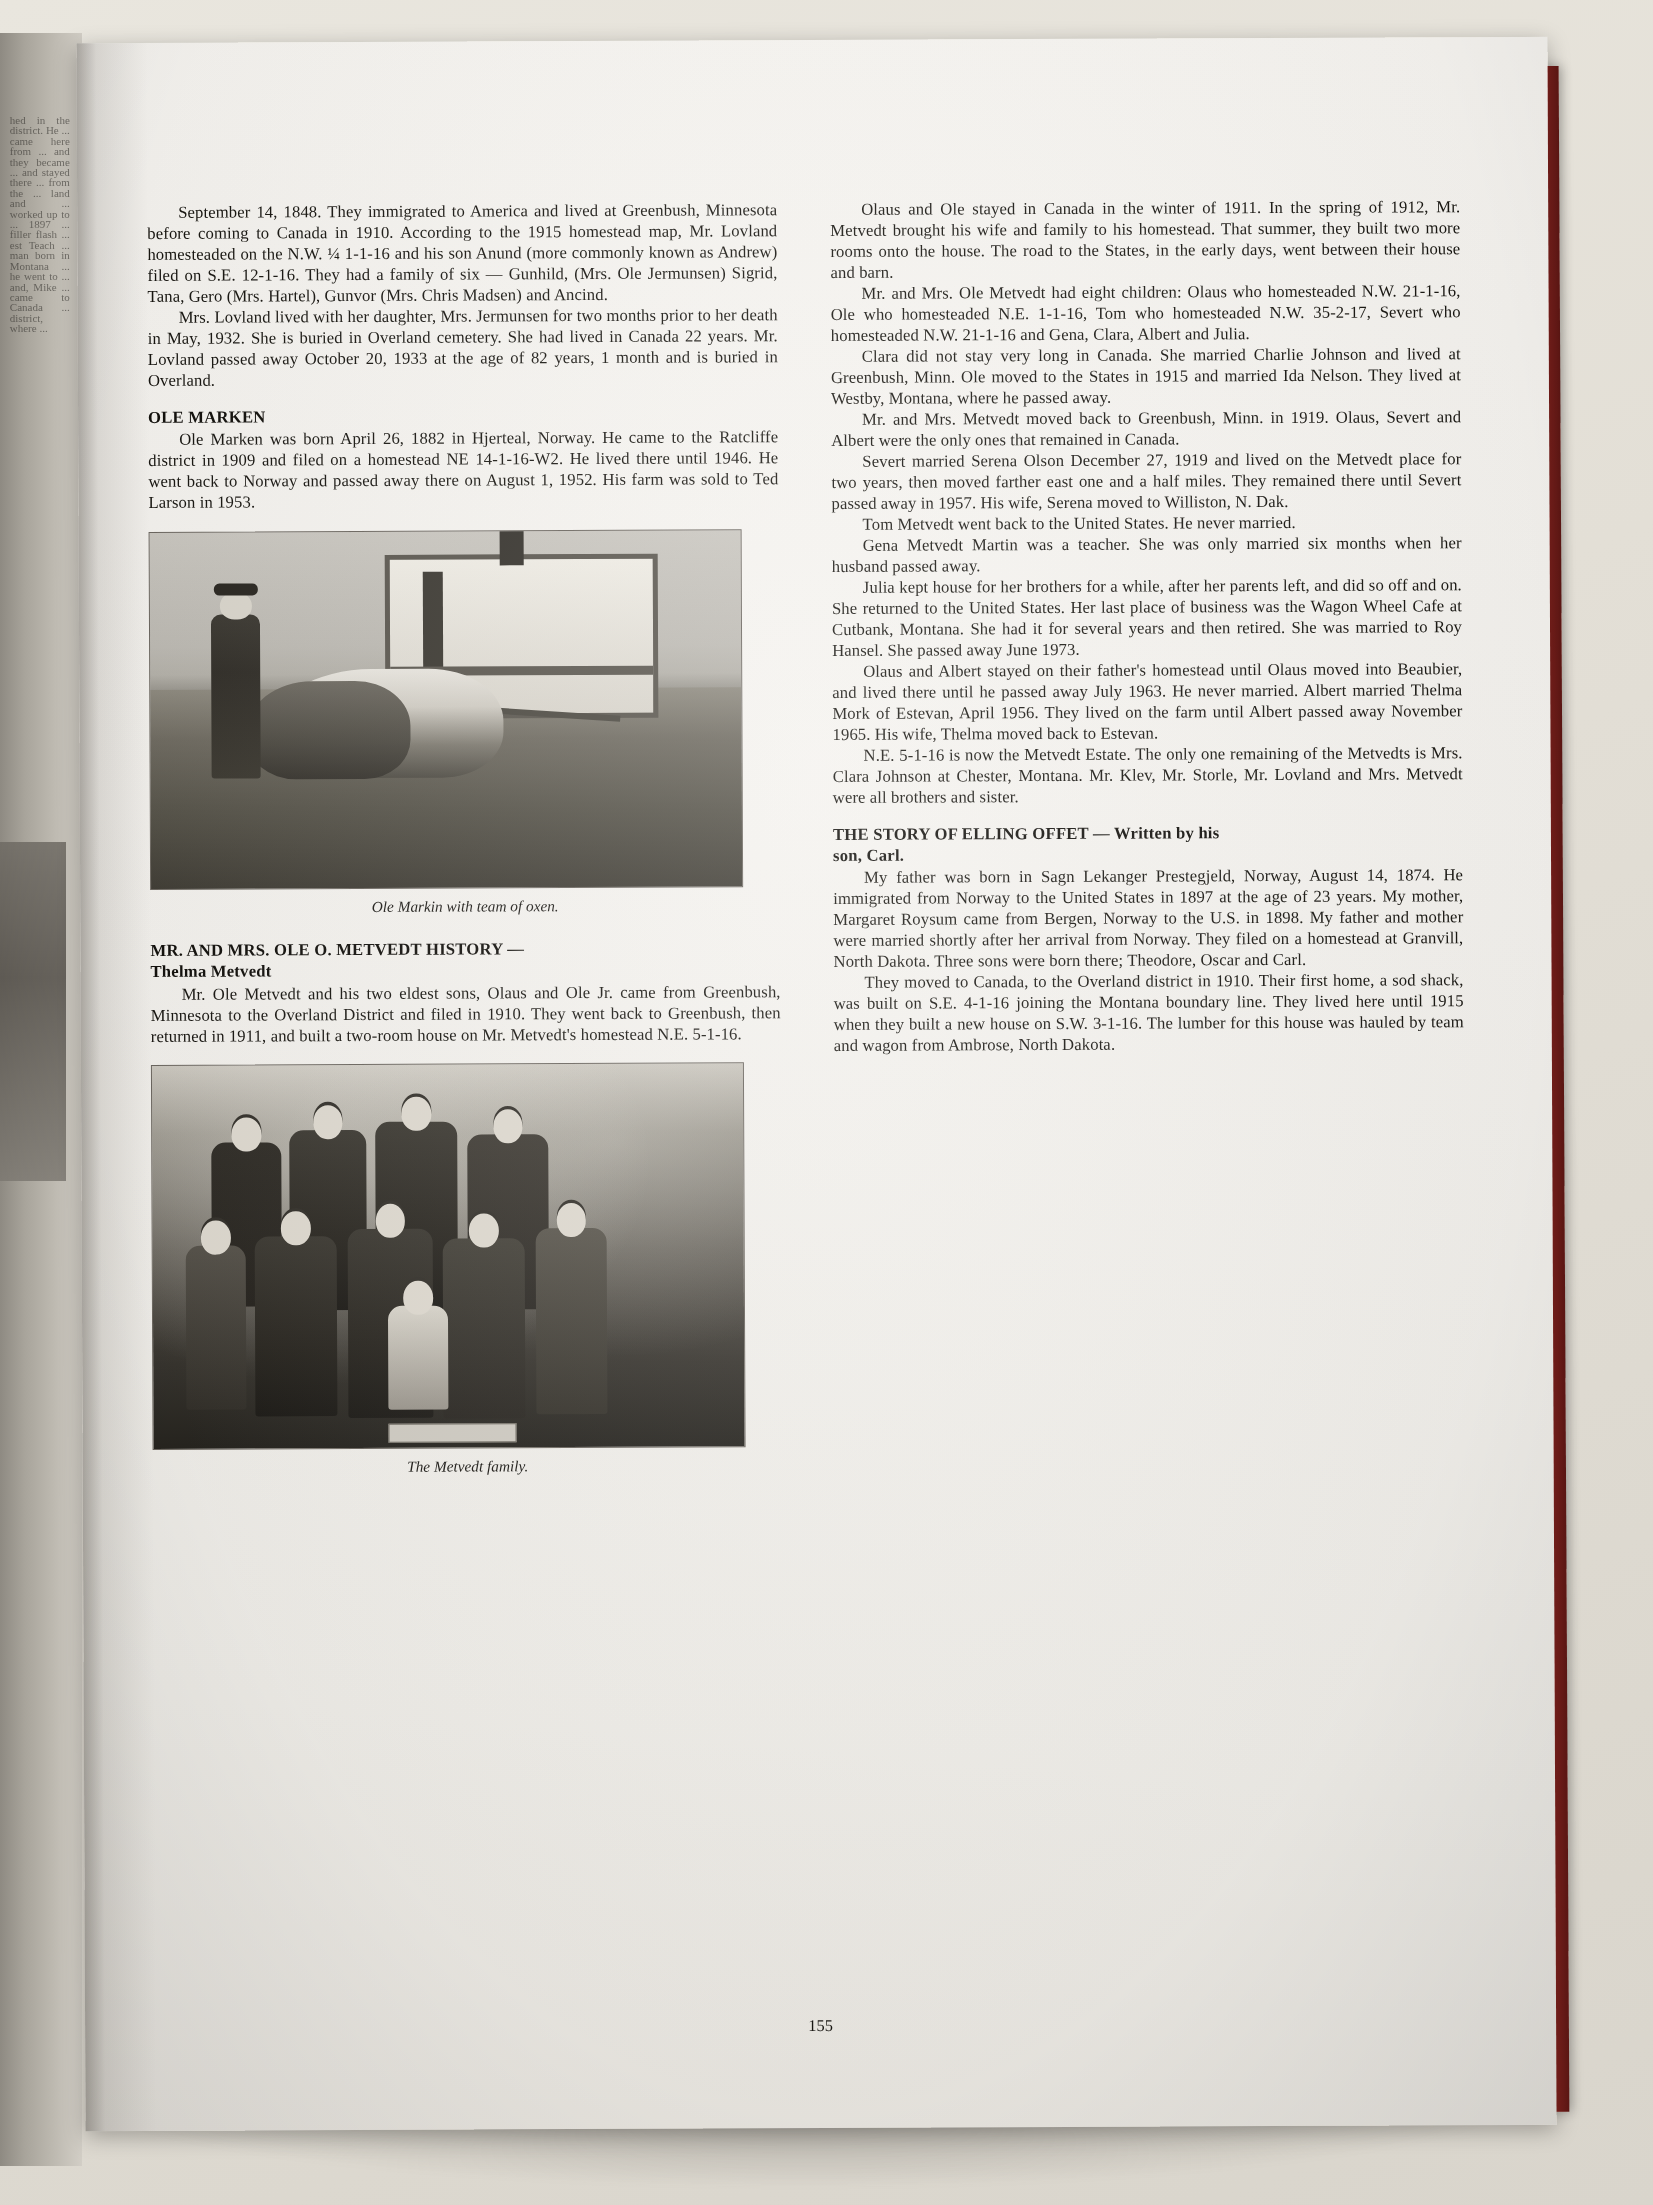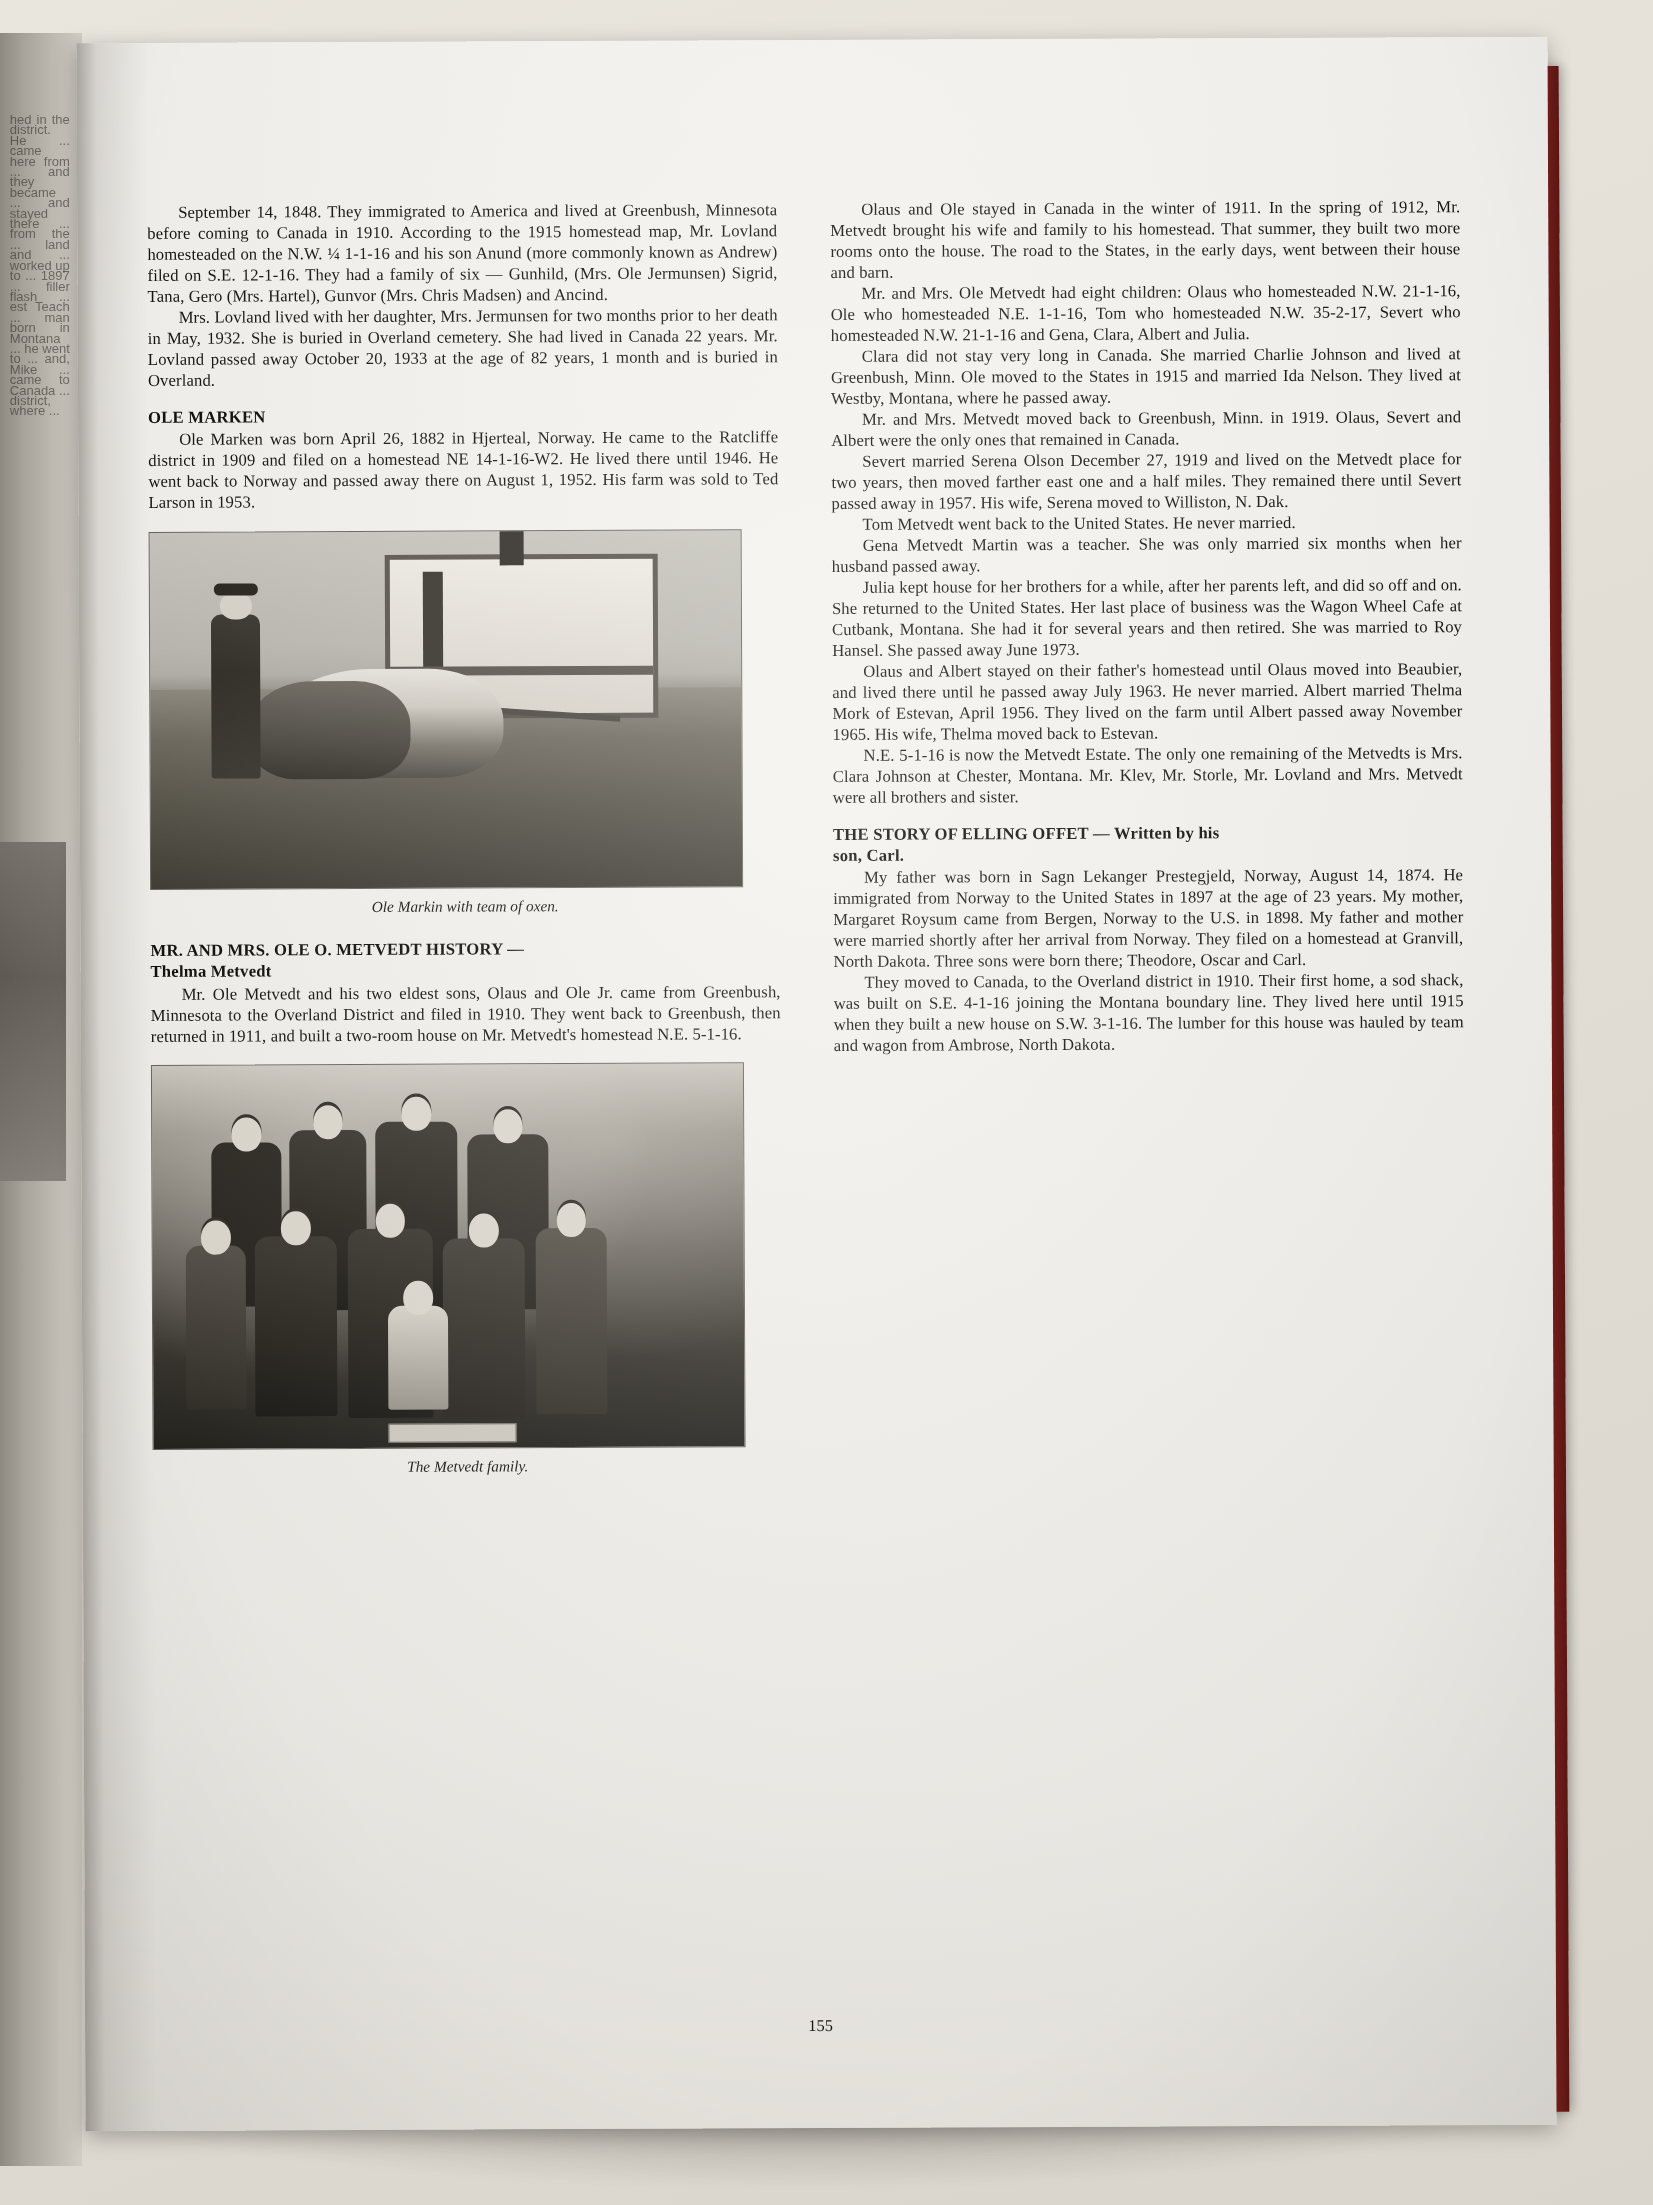--- a/index.html
+++ b/index.html
@@ -31,24 +31,24 @@
     height: 2133px;
     background: linear-gradient(90deg, #8e8a82 0%, #a8a49b 30%, #bdb9b0 65%, #d2cec6 100%);
     overflow: hidden;
   }
   .left-page .ghost-col {
     position: absolute;
     left: 9.8px;
     top: 82px;
     width: 60px;
     color: rgba(40,38,34,0.55);
-    font-size: 13px;
+    font-size: 11px;
     line-height: 10.4px;
     text-align: justify;
-    font-family: Liberation Sans, sans-serif;
+    font-family: Liberation Serif, serif;
     filter: blur(0.3px);
   }
   .left-page .ghost-photo {
     position: absolute;
     left: 0;
     top: 809px;
     width: 66px;
     height: 339px;
     background: linear-gradient(180deg, #6f6b64, #56524c 40%, #7d7972 100%);
     filter: blur(0.7px);

